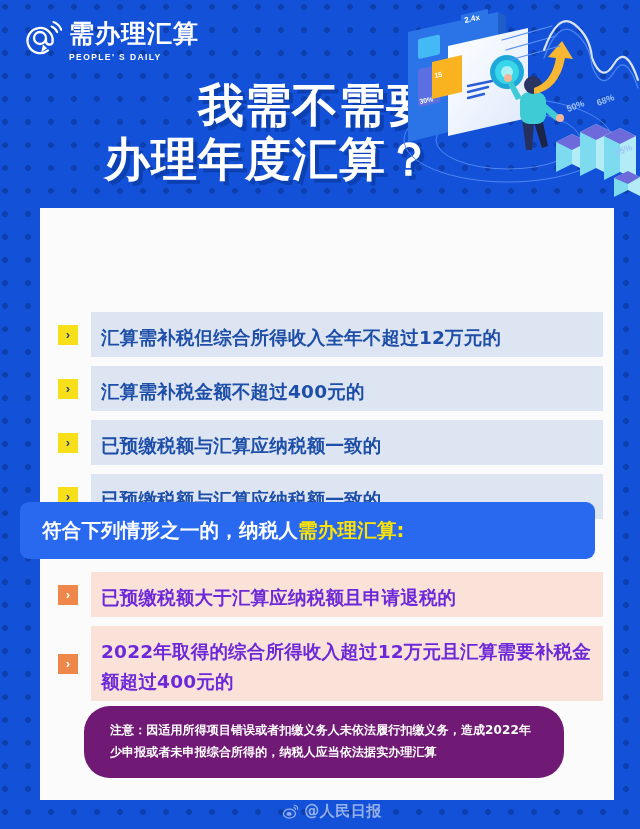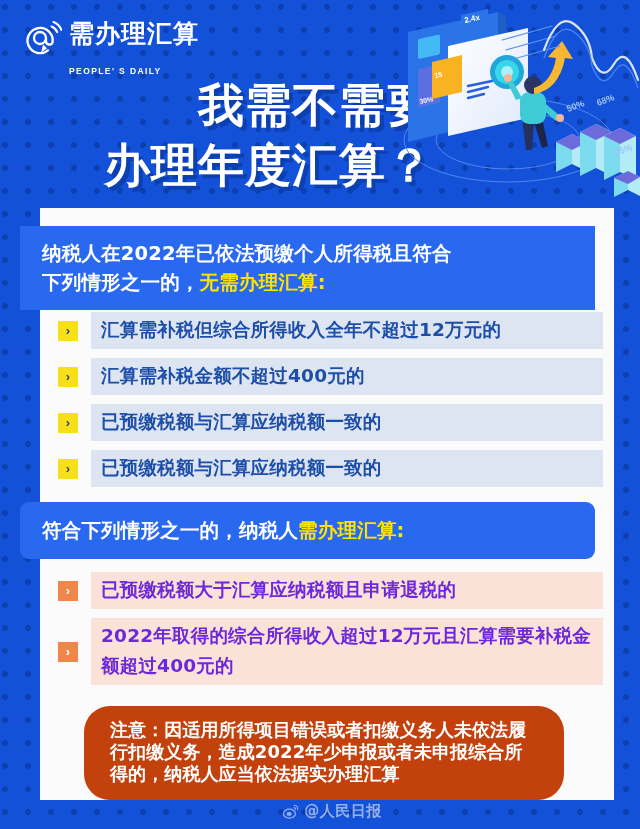--- a/index.html
+++ b/index.html
@@ -26,36 +26,36 @@
   #logo .at-mark{ position:relative; width:38px; height:40px; flex:0 0 38px; }
   #logo .at-mark svg{ display:block; }
   #logo .lg-txt{ display:flex; flex-direction:column; padding-top:3px; }
   #logo .lg-cn{
     font-size:25px; font-weight:bold; color:#ffffff; letter-spacing:1px;
     line-height:26px; white-space:nowrap;
     font-family:"DejaVu Sans","Liberation Sans",sans-serif;
   }
   #logo .lg-en{
     font-size:8.5px; font-weight:bold; color:#ffffff; letter-spacing:1.4px;
-    line-height:12px; white-space:nowrap; margin-top:18px;
+    line-height:12px; white-space:nowrap; margin-top:4px;
   }
 
   
   #headline{
     position:absolute; left:33px; top:78px; width:400px;
   }
   #headline .hl{
     font-family:"DejaVu Sans","Liberation Sans",sans-serif;
     font-size:46px; font-weight:bold; color:#ffffff;
     letter-spacing:1px; line-height:54px; white-space:nowrap;
     text-shadow:4px 4px 0 #0c3fb0;
     font-stretch:condensed;
     text-align:right;
   }
-  #headline .hl2{ margin-top:6px; }
+  #headline .hl2{ }
 
   
   #illo{ position:absolute; left:376px; top:0px; width:264px; height:205px; overflow:hidden; }
 
   
   #card{
     position:absolute; left:40px; top:208px; width:574px; height:592px;
     background:#fbfbfb;
   }
   .band{
@@ -81,33 +81,33 @@
     flex:0 0 20px; width:20px; height:20px; margin-right:13px;
     display:flex; align-items:center; justify-content:center;
     font-size:13px; font-weight:bold; line-height:1;
   }
   .bullet.y{ background:#f7e01a; color:#2b3d8f; }
   .bullet.o{ background:#f0874a; color:#ffffff; }
   .rtxt{
     flex:1 1 auto;
     font-family:"DejaVu Sans","Liberation Sans",sans-serif;
     font-size:18.5px; font-weight:bold; line-height:30px;
-    padding:3px 8px 4px 10px; letter-spacing:0.2px;
+    padding:11px 8px 4px 10px; letter-spacing:0.2px;
   }
   #rows1 .rtxt{ background:#dde4f2; color:#1d4ea8; }
   #rows2 .rtxt{ background:#fae2d8; color:#6d28d9; }
 
   
   #note{
     position:absolute; left:84px; top:706px; width:480px;
-    background:#c2410c; color:#ffffff;
+    background:#701a75; color:#ffffff;
     border-radius:26px;
     padding:13px 26px 15px 26px;
     font-family:"DejaVu Sans","Liberation Sans",sans-serif;
-    font-size:18px; font-weight:bold; line-height:22px; letter-spacing:0.1px;
+    font-size:12px; font-weight:bold; line-height:22px; letter-spacing:0.1px;
   }
 
   
   #watermark{
     position:absolute; left:0; top:800px; width:640px; height:23px;
     display:flex; align-items:center; justify-content:center; gap:5px;padding-left:24px;
   }
   #watermark .wb-icon{ width:17px; height:17px; display:block; }
   #watermark .wm-txt{
     font-family:"DejaVu Sans","Liberation Sans",sans-serif;
@@ -233,24 +233,20 @@
     <g fill="none" stroke-linecap="round">
       <path d="M126 40 L176 26 M130 50 L180 36 M134 60 L184 46" stroke="#5b92f5" stroke-width="1.2"></path>
       <path d="M160 58 q14 -38 30 -26 t18 34 q10 26 22 6 t24 16" stroke="#d9e4ef" stroke-width="2.2" transform="translate(8,-8)"></path>
       <path d="M160 66 q14 -38 30 -26 t18 34 q10 26 22 6 t24 16" stroke="#4f86f2" stroke-width="1.2" transform="translate(8,-8)"></path>
     </g>
   </svg>
 </div>
 
 <div id="card">
 
-  <div class="band" id="band1">
-    <span>纳税人在2022年已依法预缴个人所得税且符合</span><br>
-    <span>下列情形之一的，</span><span class="hi">无需办理汇算:</span>
-  </div>
 
   <div class="rows" id="rows1">
     <div class="row">
       <span class="bullet y">›</span>
       <span class="rtxt">汇算需补税但综合所得收入全年不超过12万元的</span>
     </div>
     <div class="row">
       <span class="bullet y">›</span>
       <span class="rtxt">汇算需补税金额不超过400元的</span>
     </div>

